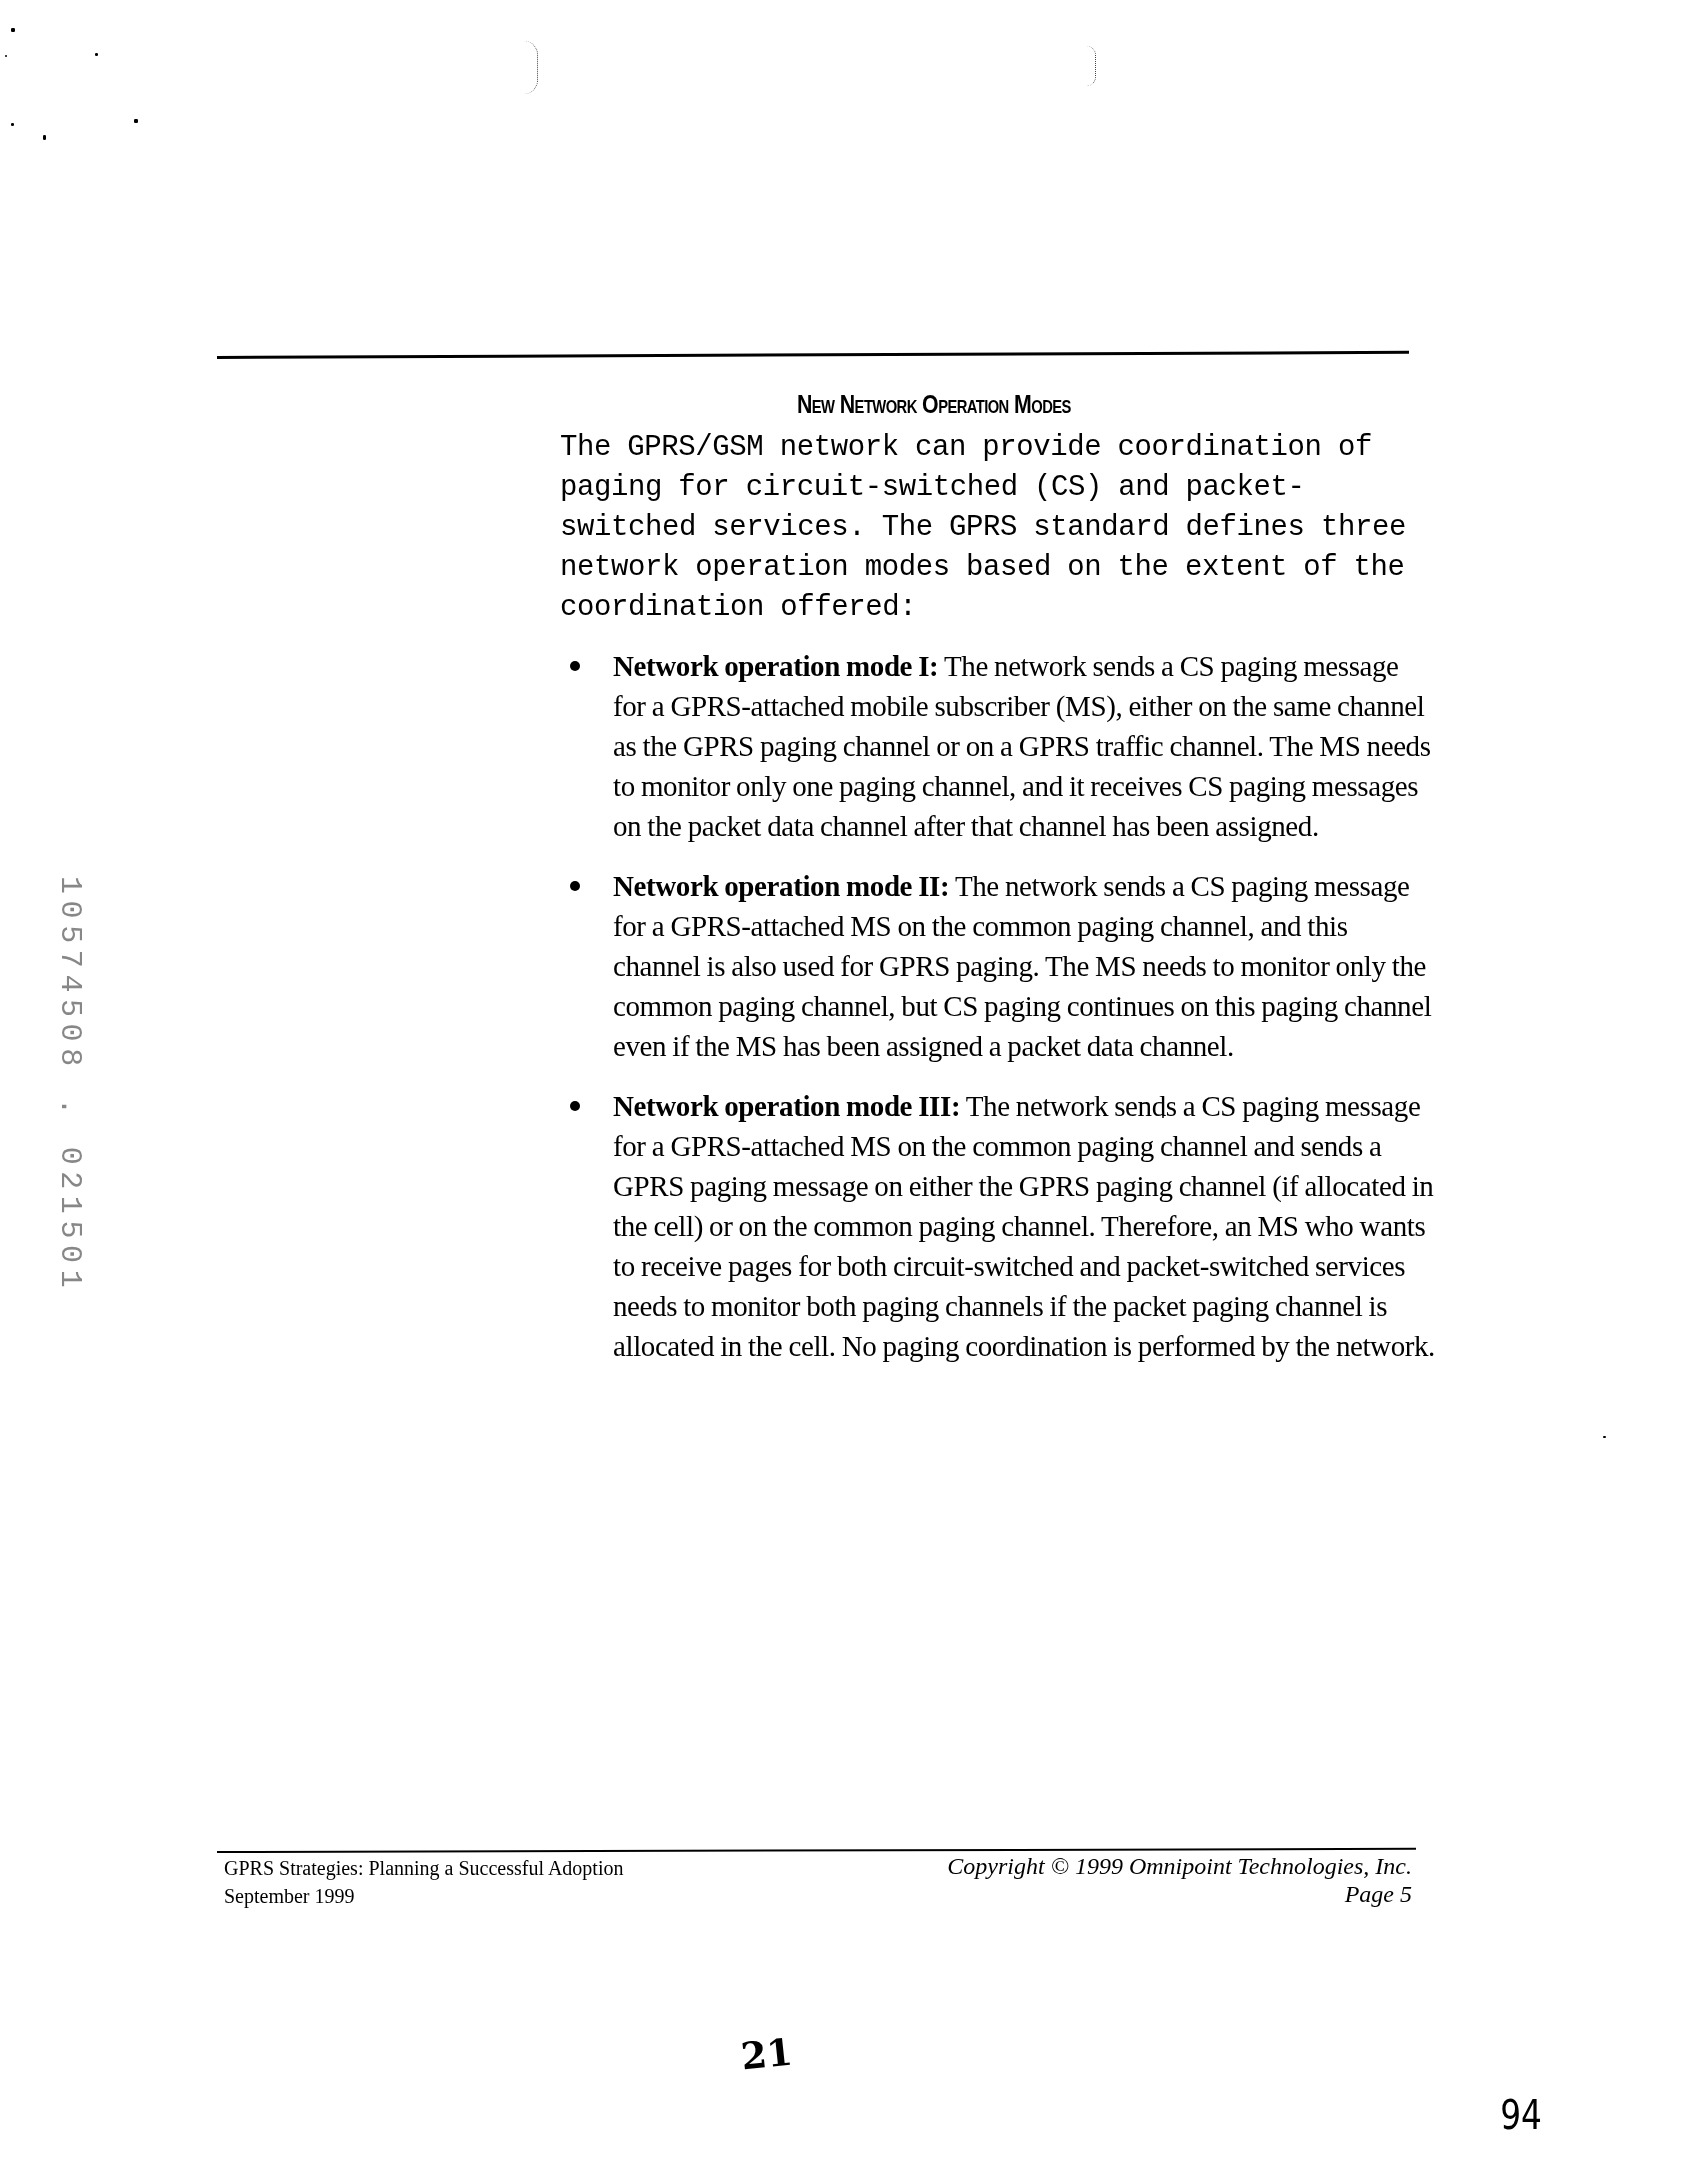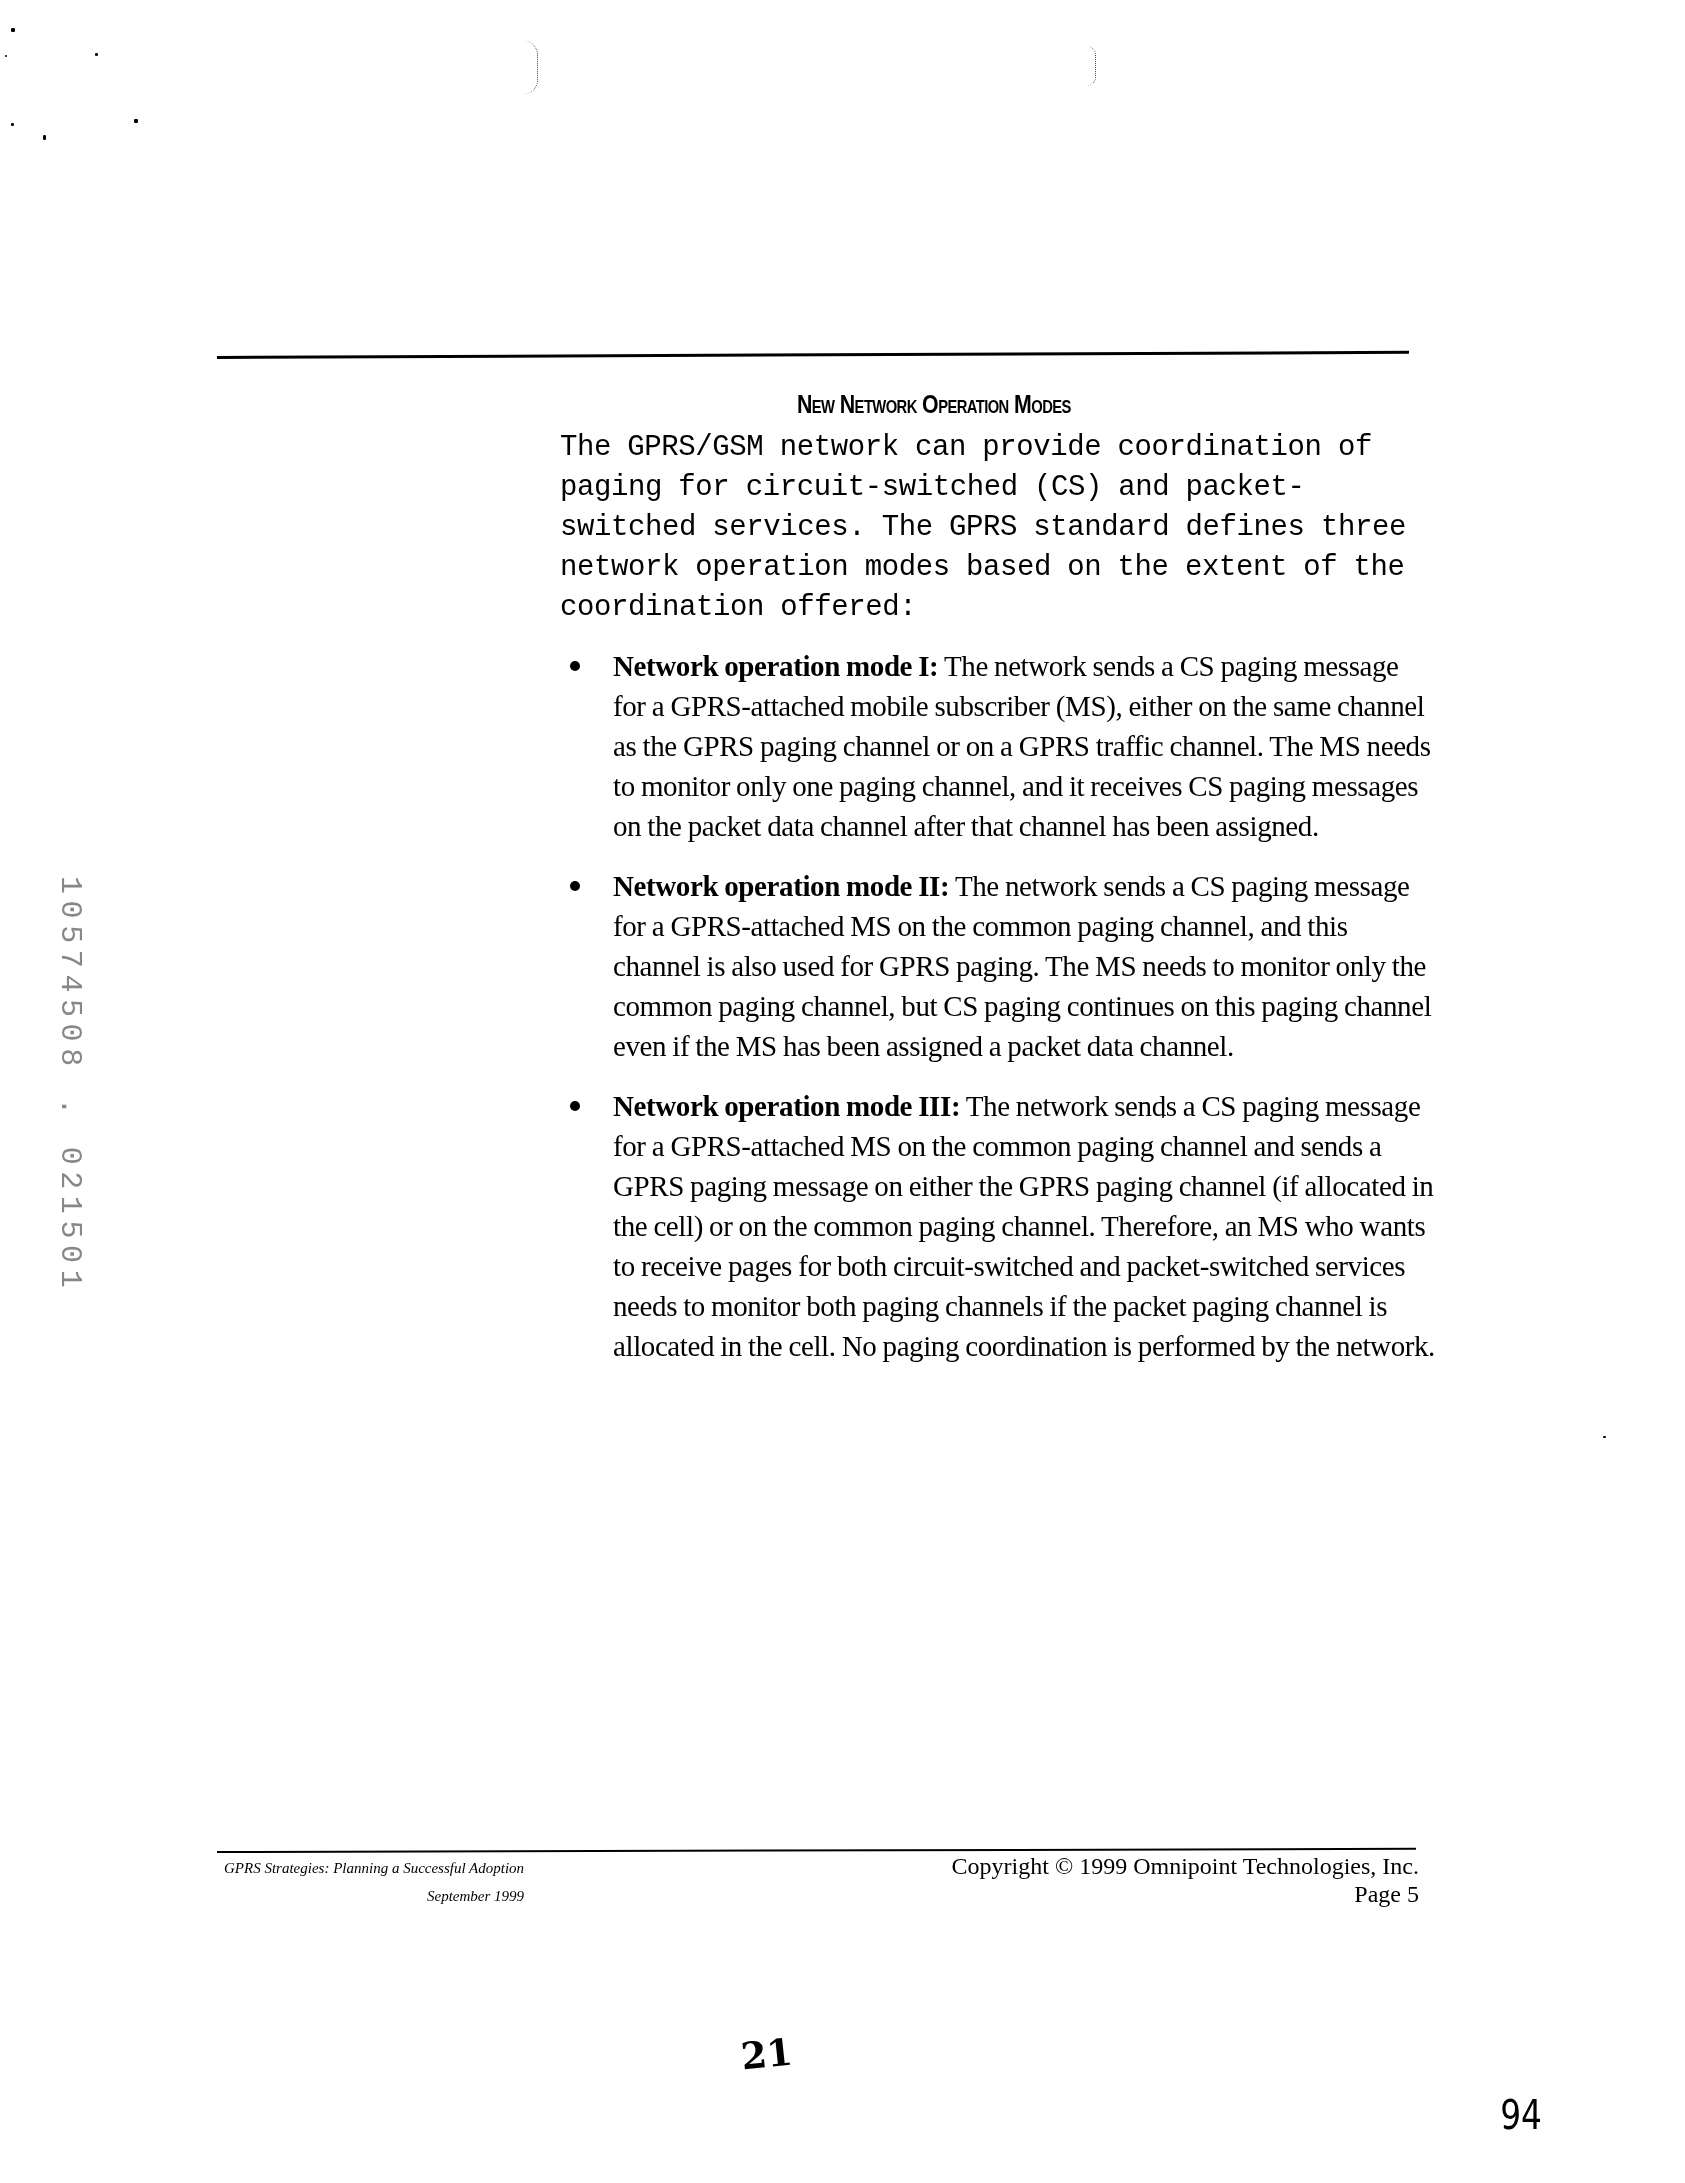--- a/index.html
+++ b/index.html
@@ -95,29 +95,28 @@
       width: 1199px;
       height: 2px;
       background: #000;
       transform: rotate(-0.15deg);
       transform-origin: left center;
     }
     .footer-left {
       position: absolute;
       left: 224px;
       top: 1854px;
+      font-size: 20px;
+      line-height: 28px;
+    }
+    .footer-right {
+      position: absolute;
+      right: 273px;
+      top: 1852px;
       font-style: italic;
-      font-size: 15px;
-      line-height: 28px;
-      text-align: right;
-    }
-    .footer-right {
-      position: absolute;
-      right: 266px;
-      top: 1852px;
       font-size: 24px;
       line-height: 28px;
       text-align: right;
     }
 
     .stamp {
       position: absolute;
       left: 47px;
       top: 876px;
       width: 40px;

